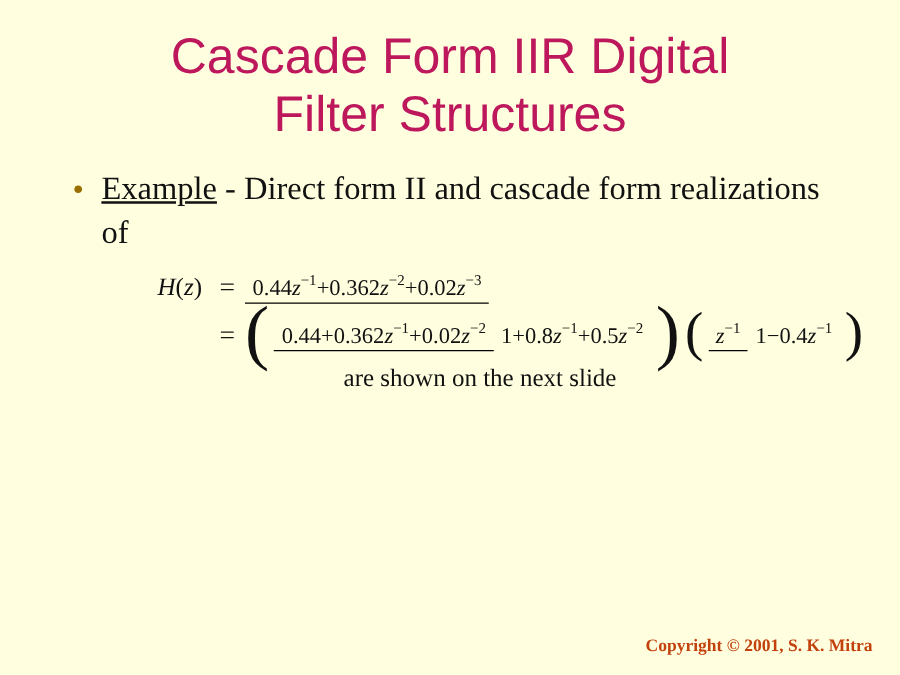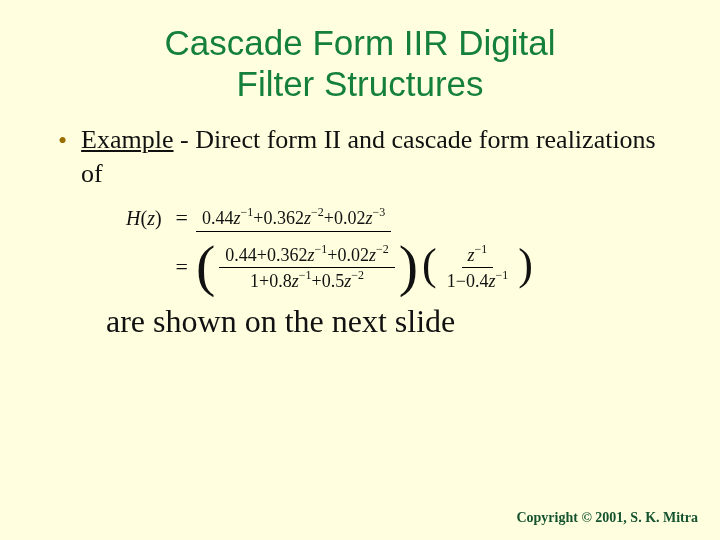--- a/index.html
+++ b/index.html
@@ -11,22 +11,22 @@
   }
   body {
     background: #ffffe0;
     font-family: "Times New Roman", Times, serif;
     color: #000;
     position: relative;
   }
   .title {
     text-align: center;
     font-family: Arial, Helvetica, sans-serif;
-    font-size: 35px;
-    color: #15803d;
+    font-size: 40px;
+    color: #be185d;
     margin: 22px 60px 18px 60px;
     line-height: 1.18;
   }
   .content {
     margin: 0 58px 0 58px;
     font-size: 26px;
     color: #111;
   }
   .bullet-row {
     display: flex;
@@ -66,22 +66,21 @@
     margin-left: 20px;
   }
   .roman { font-style: normal; }
   .eqsign {
     font-style: normal;
     margin: 0 8px;
     font-size: 22px;
   }
   .frac {
     display: inline-flex;
-    flex-direction: column;
-    align-items: center;
+    flex-direction: row;
     vertical-align: middle;
     font-style: normal;
   }
   .frac .num, .frac .den {
     padding: 0 6px;
     white-space: nowrap;
     font-size: 18px;
     line-height: 1.35;
   }
   .frac .num { border-bottom: 1.4px solid #000; }
@@ -104,30 +103,31 @@
     font-family: "Times New Roman", serif;
     position: relative;
     top: -2px;
   }
   .paren.small {
     font-size: 44px;
   }
   .closing {
     margin-left: 48px;
     margin-top: 6px;
-    font-size: 32px;
+    font-size: 20px;
+    text-align: center;
   }
   .footer {
     position: absolute;
     right: 22px;
     bottom: 14px;
     font-family: "Times New Roman", serif;
     font-weight: bold;
     font-size: 14px;
-    color: #14532d;
+    color: #c2410c;
   }
   .zvar { font-style: italic; }
 </style>
 </head>
 <body>
 
 <div class="title">
   <span>Cascade Form IIR Digital</span><br>
   <span>Filter Structures</span>
 </div>

